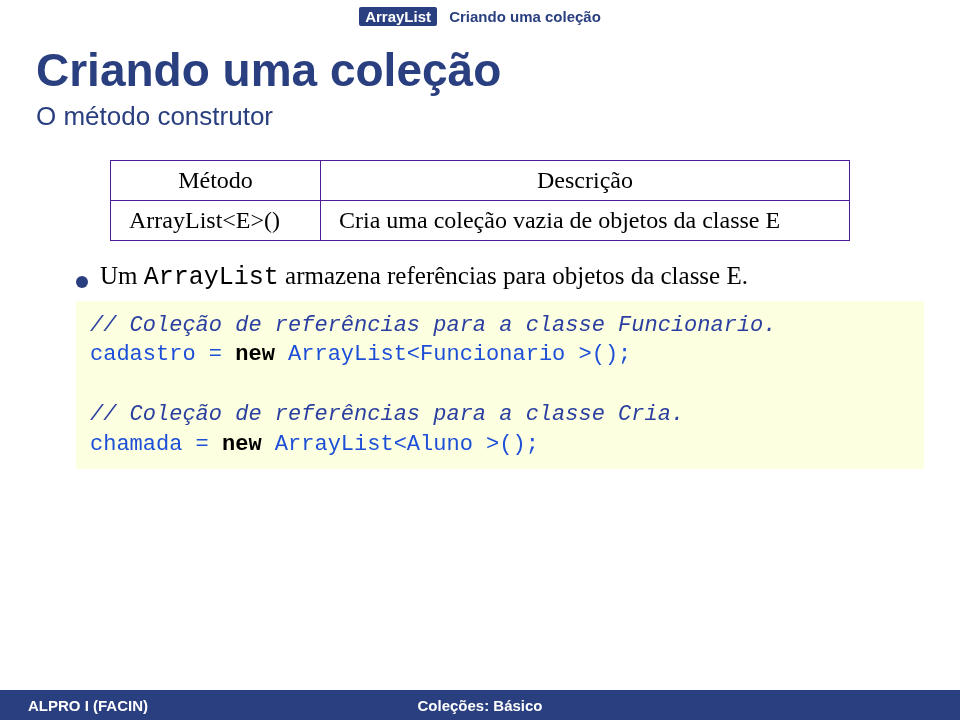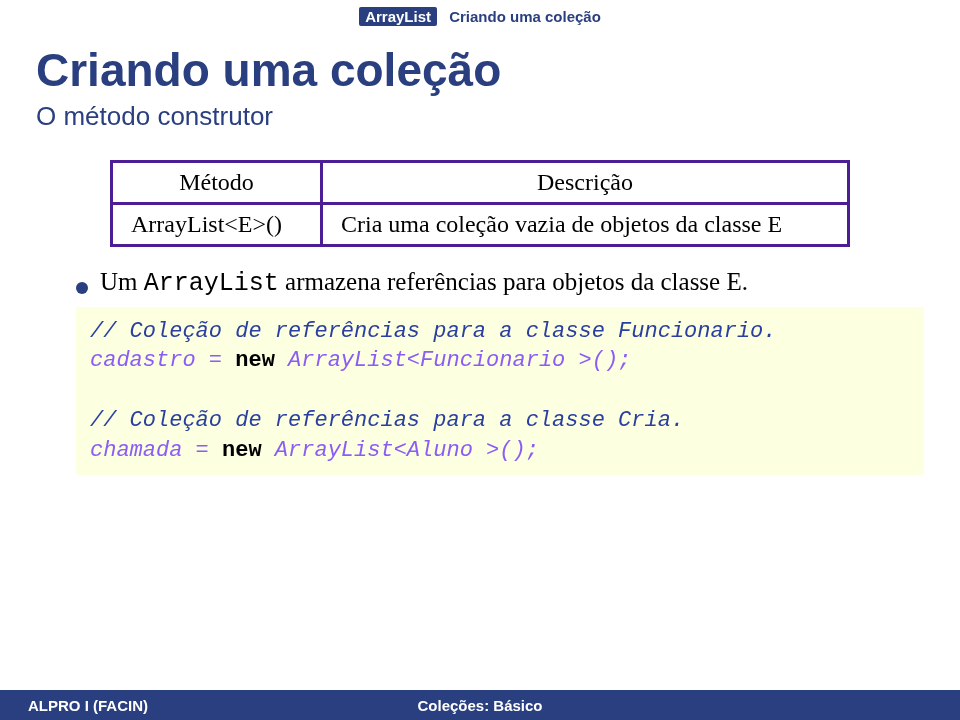--- a/index.html
+++ b/index.html
@@ -5,31 +5,31 @@
   * { box-sizing: border-box; margin: 0; padding: 0; }
   html, body { width: 960px; height: 720px; font-family: Georgia, 'Times New Roman', serif; background: #fff; }
   .slide { width: 960px; height: 720px; position: relative; padding: 0 36px; }
   .breadcrumb { text-align: center; padding-top: 8px; font-family: 'Helvetica Neue', Arial, sans-serif; font-size: 15px; }
   .breadcrumb .bc1 { background: #2a3f7f; color: #fff; padding: 1px 6px; font-weight: bold; border-radius: 2px; }
   .breadcrumb .bc2 { color: #2a3f7f; font-weight: bold; margin-left: 8px; }
   .title { color: #2a3f7f; font-size: 46px; font-weight: bold; font-family: 'Helvetica Neue', Arial, sans-serif; margin-top: 18px; }
   .subtitle { color: #2a3f7f; font-size: 26px; font-family: 'Helvetica Neue', Arial, sans-serif; margin-top: 4px; }
   .table-wrap { margin: 28px auto 18px; width: 740px; }
   table.method-table { border-collapse: collapse; width: 100%; background: #fff; }
-  table.method-table th, table.method-table td { border: 3px solid #4c1d95; padding: 6px 18px; font-size: 24px; text-align: left; font-weight: normal; }
+  table.method-table th, table.method-table td { border: 1px solid #4c1d95; padding: 6px 18px; font-size: 24px; text-align: left; font-weight: normal; }
   table.method-table th { text-align: center; }
   .content { font-size: 25px; line-height: 1.35; }
   .bullet-item { display: flex; align-items: center; margin: 6px 0 4px 40px; }
   .dot { width: 12px; height: 12px; border-radius: 50%; background: #2a3f7f; flex-shrink: 0; margin-top: 10px; margin-right: 12px; }
   .bullet-text { flex: 1; }
   .bullet-text .codeword { font-family: 'Courier New', monospace; }
   .code-block { margin: 6px 0 0 40px; background: #fcffe0; padding: 10px 14px 10px 14px; font-family: 'Courier New', monospace; font-size: 22px; line-height: 1.35; white-space: pre; border-radius: 2px; }
   .c-comment { color: #2a3f9f; font-style: italic; }
   .c-kw { color: #000000; font-weight: bold; }
-  .c-ident { color: #8b5cf6; font-style: italic; }
+  .c-ident { color: #1d4ed8; }
   .footer { position: absolute; bottom: 0; left: 0; right: 0; height: 30px; background: #2a3f7f; color: #fff; font-family: 'Helvetica Neue', Arial, sans-serif; font-size: 15px; display: grid; grid-template-columns: 1fr 1fr 1fr; align-items: center; padding: 0 28px; }
   .footer .f-left { text-align: left; font-weight: bold; }
   .footer .f-mid { text-align: center; font-weight: bold; }
   .footer .f-right { text-align: right; font-weight: bold; }
 </style>
 </head>
 <body>
 
 <div class="slide">
 

